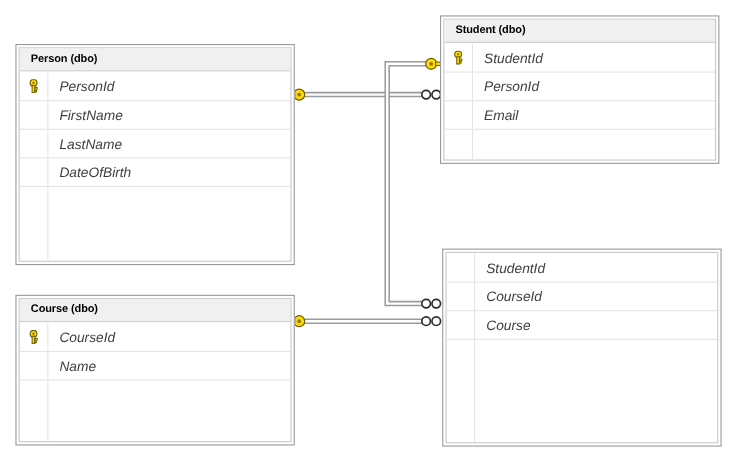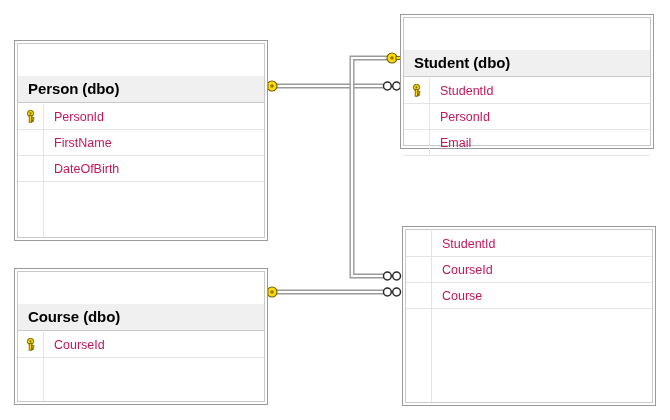--- a/index.html
+++ b/index.html
@@ -38,28 +38,27 @@
     margin:2px;
     background:#ffffff;
     box-sizing:border-box;
     height:calc(100% - 4px);
     display:flex;
     flex-direction:column;
   }
   .entity-header{
     background:#f0f0f0;
     border-bottom:1px solid #c8c8c8;
-    font-size:15px;
+    font-size:10px;
     font-weight:bold;
     color:#000000;
     padding:4px 0 5px 10px;
     letter-spacing:-0.1px;
     box-sizing:border-box;
     flex:0 0 auto;
-    margin-top:32px;
   }
   .entity-rows{
     flex:1 1 auto;
     display:flex;
     flex-direction:column;
     border-top:1px solid #ffffff;
   }
   .row{
     display:flex;
     align-items:center;
@@ -78,23 +77,24 @@
     flex:0 0 26px;
     height:100%;
     border-right:1px solid #e4e4e4;
     display:flex;
     align-items:center;
     justify-content:center;
     box-sizing:border-box;
   }
   .row-name{
     font-size:12.5px;
-    color:#be185d;
+    color:#404040;
     padding-left:10px;
     white-space:nowrap;
+    font-style:italic;
   }
 
   
   .pk-icon{display:block;}
 </style>
 </head>
 <body>
 
 <div id="canvas">
 
@@ -166,20 +166,24 @@
                 </svg>
               </div>
               <div class="row-name">PersonId</div>
             </div>
             <div class="row">
               <div class="row-gutter"></div>
               <div class="row-name">FirstName</div>
             </div>
             <div class="row">
               <div class="row-gutter"></div>
+              <div class="row-name">LastName</div>
+            </div>
+            <div class="row">
+              <div class="row-gutter"></div>
               <div class="row-name">DateOfBirth</div>
             </div>
             <div class="row filler">
               <div class="row-gutter"></div>
               <div class="row-name"></div>
             </div>
           </div>
         </div>
       </div>
       <div class="entity" style="left: 400px; top: 14px; width: 254px; height: 135px;">
@@ -222,20 +226,24 @@
                 <svg class="pk-icon" width="11" height="13" viewBox="0 0 11 13">
                   <circle cx="5.5" cy="3.4" r="3.1" fill="#ffd900" stroke="#6b5b00" stroke-width="1"></circle>
                   <circle cx="5.5" cy="3.4" r="1.05" fill="#7d6a00"></circle>
                   <rect x="4.2" y="5.6" width="2.6" height="6.6" fill="#ffd900" stroke="#6b5b00" stroke-width="0.9"></rect>
                   <rect x="6.6" y="7.6" width="2.3" height="1.5" fill="#ffd900" stroke="#6b5b00" stroke-width="0.8"></rect>
                   <rect x="6.6" y="10.0" width="1.7" height="1.4" fill="#ffd900" stroke="#6b5b00" stroke-width="0.8"></rect>
                 </svg>
               </div>
               <div class="row-name">CourseId</div>
             </div>
+            <div class="row">
+              <div class="row-gutter"></div>
+              <div class="row-name">Name</div>
+            </div>
             <div class="row filler">
               <div class="row-gutter"></div>
               <div class="row-name"></div>
             </div>
           </div>
         </div>
       </div>
       <div class="entity" style="left: 402px; top: 226px; width: 254px; height: 180px;">
         <div class="entity-inner">
           <div class="entity-rows">

